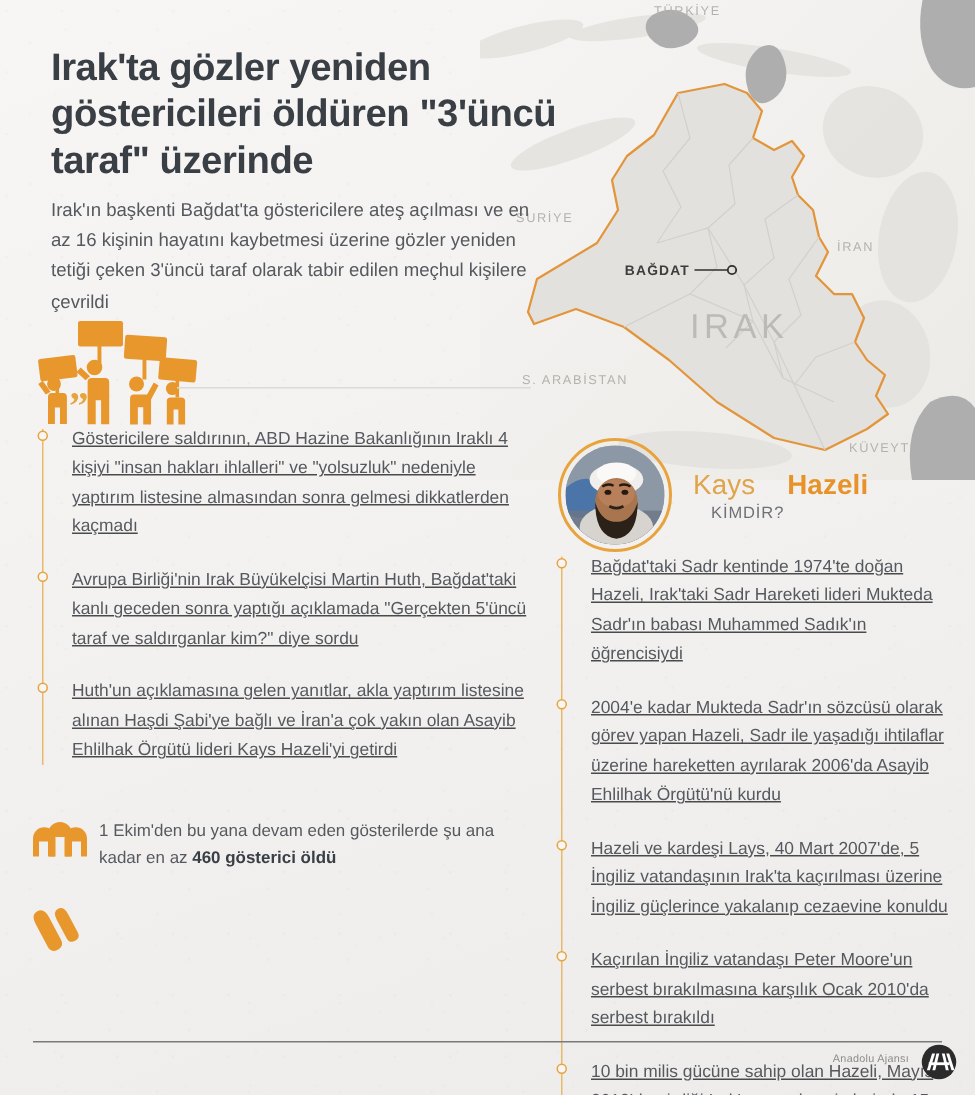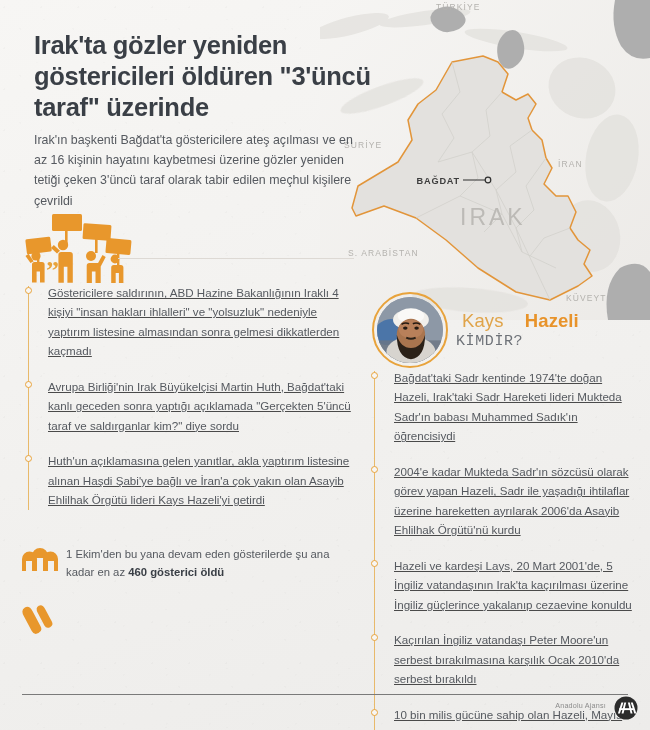--- a/index.html
+++ b/index.html
@@ -98,23 +98,22 @@
   #avatar .photo {
     width:100%; height:100%; border-radius:50%; overflow:hidden;
     position:relative; background:#9aa3ad;
   }
   #profile-name {
     margin-left:14px; font-size:18.5px; color:#e0a44a; font-weight:normal;
     letter-spacing:.1px; line-height:1.15;
   }
   #profile-name b { color:#e8932a; font-weight:bold;margin-left:16px; }
   #profile-sub {
-    margin-left:8px; margin-top:2px; font-size:15px; color:#6e7278;
+    margin-left:26px; margin-top:2px; font-size:11px; color:#6e7278;
     letter-spacing:.6px;
-    font-family:Liberation Mono, monospace;
   }
   .prof-block { display:flex; flex-direction:column; justify-content:center; }
 
   
   #footer-line { position:absolute; left:22px; top:694px; width:606px; height:1px; background:#7a7a7a; }
   #footer-date { position:absolute; left:24px; top:691px; font-size:7.2px; color:#8c8c8c; letter-spacing:.2px;margin-top:47px; }
   #footer-brand { position:absolute; right:44px; top:701px; font-size:7.2px; color:#8c8c8c; letter-spacing:.2px; }
   #aa-logo { position:absolute; right:10px; top:694px; width:28px; height:28px; }
 </style>
 </head>
@@ -304,21 +303,21 @@
     <div class="tl-item">
       <span class="tl-dot"></span>
       <div class="tl-text">Bağdat'taki Sadr kentinde 1974'te doğan Hazeli, Irak'taki Sadr Hareketi lideri Mukteda Sadr'ın babası Muhammed Sadık'ın öğrencisiydi</div>
     </div>
     <div class="tl-item">
       <span class="tl-dot"></span>
       <div class="tl-text">2004'e kadar Mukteda Sadr'ın sözcüsü olarak görev yapan Hazeli, Sadr ile yaşadığı ihtilaflar üzerine hareketten ayrılarak 2006'da Asayib Ehlilhak Örgütü'nü kurdu</div>
     </div>
     <div class="tl-item">
       <span class="tl-dot"></span>
-      <div class="tl-text">Hazeli ve kardeşi Lays, 20 Mart 2001'de, 5 İngiliz vatandaşının Irak'ta kaçırılması üzerine İngiliz güçlerince yakalanıp cezaevine konuldu</div>
+      <div class="tl-text">Hazeli ve kardeşi Lays, 40 Mart 2007'de, 5 İngiliz vatandaşının Irak'ta kaçırılması üzerine İngiliz güçlerince yakalanıp cezaevine konuldu</div>
     </div>
     <div class="tl-item">
       <span class="tl-dot"></span>
       <div class="tl-text">Kaçırılan İngiliz vatandaşı Peter Moore'un serbest bırakılmasına karşılık Ocak 2010'da serbest bırakıldı</div>
     </div>
     <div class="tl-item">
       <span class="tl-dot"></span>
       <div class="tl-text">10 bin milis gücüne sahip olan Hazeli, Mayıs 2018'de girdiği Irak'ın genel seçimlerinde 15 milletvekili çıkardı</div>
     </div>
   </div>

